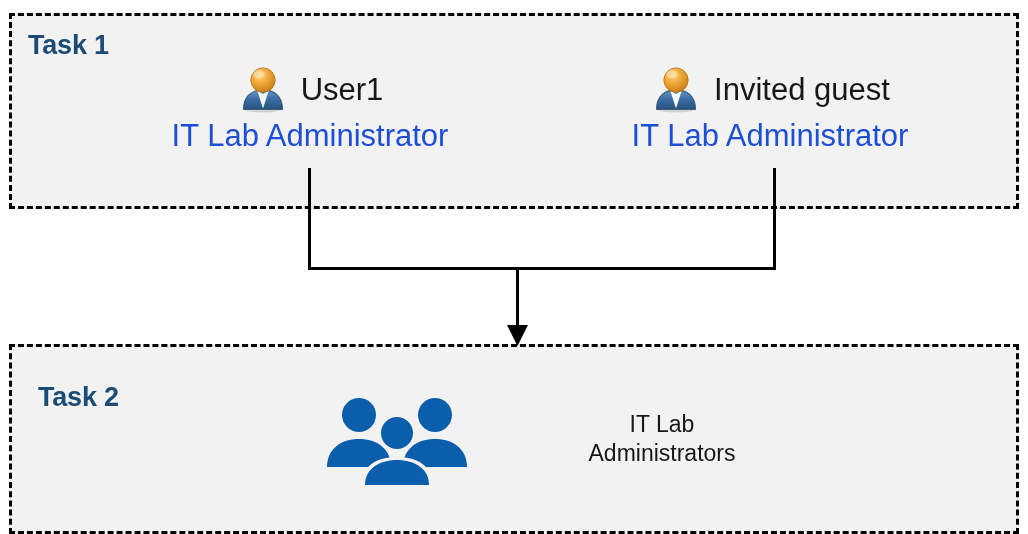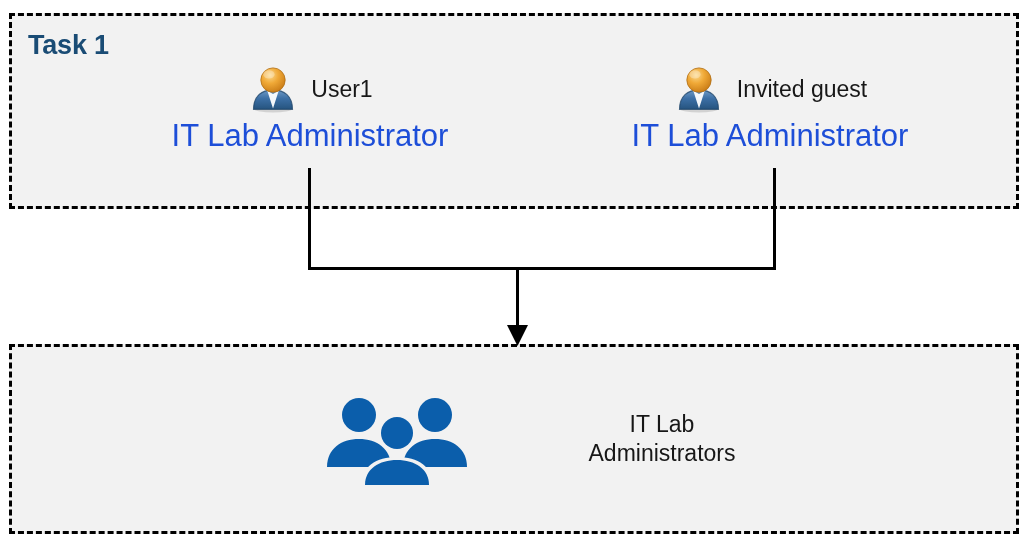--- a/index.html
+++ b/index.html
@@ -64,21 +64,21 @@
   #person-guest  { left: 580px; top: 52px; width: 380px; }
 
   .person-row {
     display: flex;
     align-items: center;
     justify-content: center;
     gap: 12px;
     height: 58px;
   }
   .person-name {
-    font-size: 23px;
+    font-size: 31px;
     color: #171717;
     font-weight: 400;
     line-height: 1;
   }
   .person-role {
     font-size: 31px;
     color: #1d4ed8;
     font-weight: 400;
     line-height: 1.1;
     margin-top: 1px;
@@ -187,20 +187,21 @@
         <circle cx="32" cy="21" r="15" fill="none" stroke="#B06E12" stroke-width="1.2" opacity="0.8"></circle>
         <ellipse cx="27" cy="14" rx="7" ry="5" fill="#FFFFFF" opacity="0.3"></ellipse>
       </svg>
       <span class="person-name">Invited guest</span>
     </div>
     <div class="person-role">IT Lab Administrator</div>
   </div>
 
   <div id="task2-box" class="task-box"></div>
 
+  <div id="task2-label" class="task-label">Task 2</div>
 
   <div id="group-row">
     <svg class="group-icon" viewBox="0 0 144 96">
 
       <circle cx="34" cy="24" r="17" fill="#0B5EAB"></circle>
       <path d="M2 76 C2 58 16 48 34 48 C52 48 66 58 66 76 Z" fill="#0B5EAB"></path>
 
       <circle cx="110" cy="24" r="17" fill="#0B5EAB"></circle>
       <path d="M78 76 C78 58 92 48 110 48 C128 48 142 58 142 76 Z" fill="#0B5EAB"></path>
 

